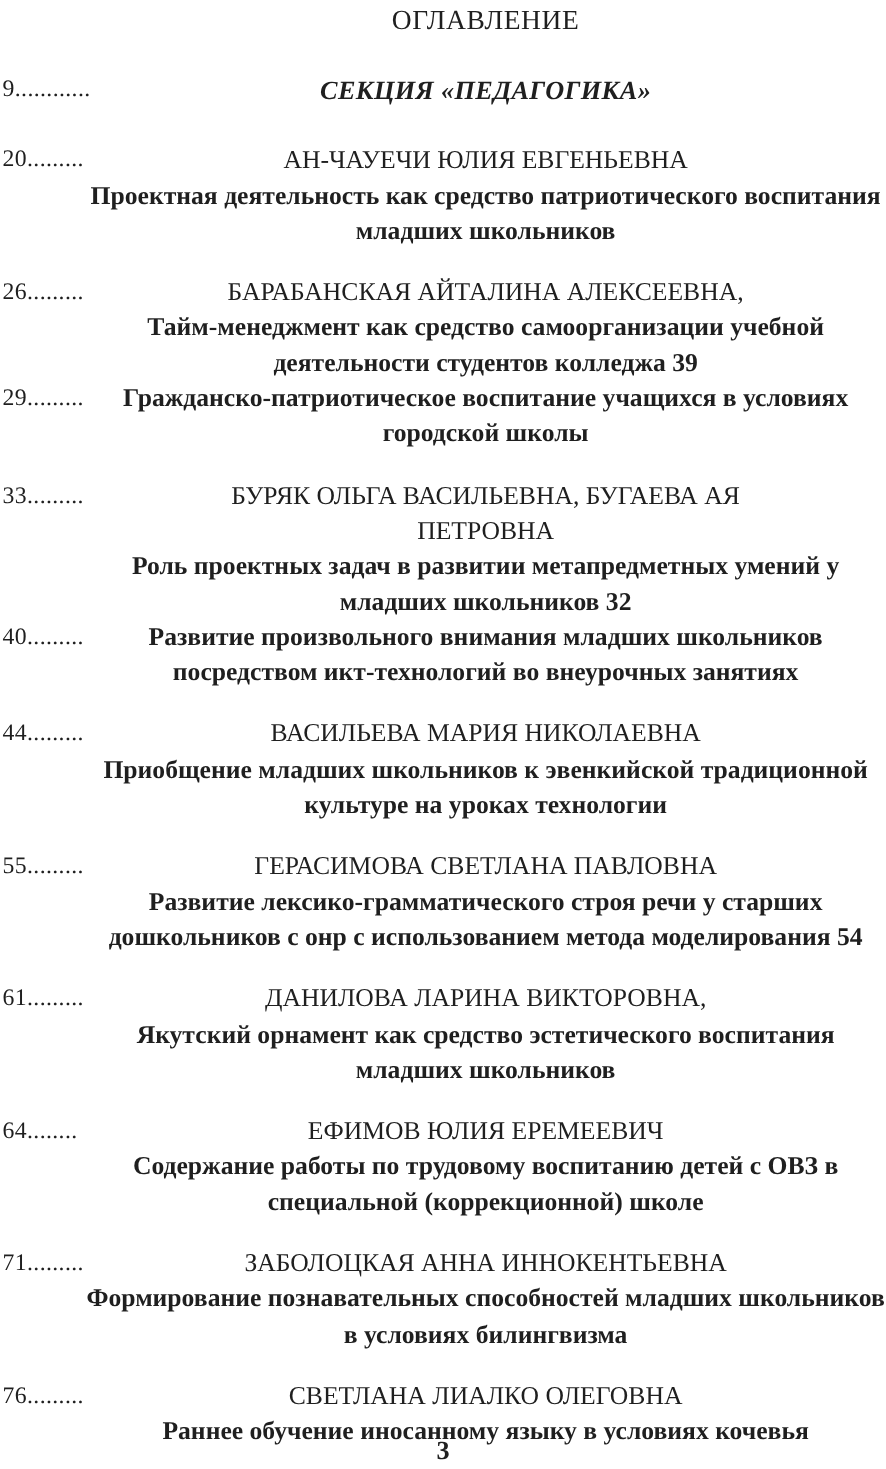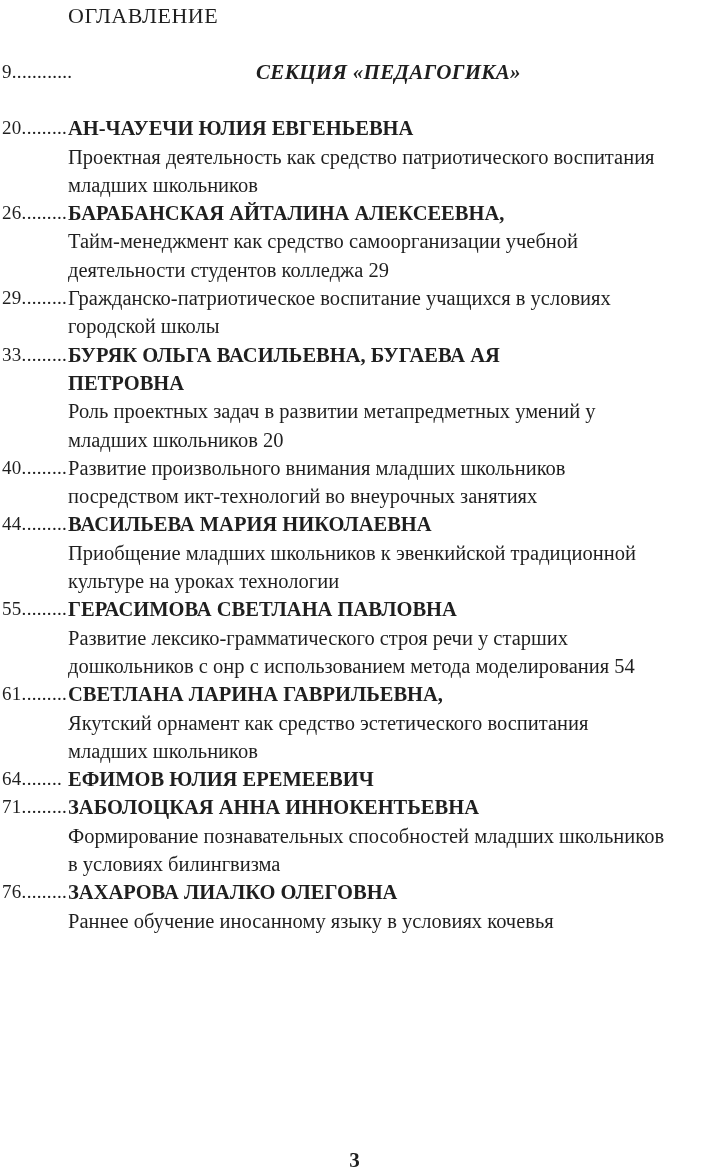--- a/index.html
+++ b/index.html
@@ -9,55 +9,58 @@
     background: #ffffff;
     color: #1f1f1f;
     font-family: "Liberation Serif", "DejaVu Serif", serif;
     position: relative;
     overflow: hidden;
   }
   .page { position: relative; width: 709px; height: 1175px; }
 
   .toc-title {
     margin: 3px 0 0 68px;
+    text-align: center;
     font-size: 22px;
     line-height: 25px;
     letter-spacing: 0.5px;
   }
 
   .row {
     position: relative;
     padding-left: 68px;
     line-height: 28.3px;
     font-size: 20.5px;
   }
   .section-row { margin-top: 30px; }
-  .entries { margin-top: 28px; }
+  .entries { margin-top: 28px; text-align: center; }
 
   .num {
     position: absolute;
     left: 2px;
     top: 0;
     font-size: 19px;
     white-space: pre;
     letter-spacing: 0.3px;
   }
   .section-title {
     font-weight: bold;
     font-style: italic;
     font-size: 21px;
     text-align: center;
     letter-spacing: 0.3px;
   }
   .name {
-    font-weight: bold;
+    font-weight: normal;
     white-space: pre-line;
+    margin-top: 21px;
   }
   .title {
     white-space: pre-line;
+    font-weight: bold;
   }
   .page-number {
     position: absolute;
     top: 1143px;
     left: 0;
     width: 709px;
     text-align: center;
     font-weight: bold;
     font-size: 21px;
     line-height: 28px;
@@ -81,35 +84,35 @@
       <span class="num"><span>20</span><span>.........</span></span>
       <div class="name">АН-ЧАУЕЧИ ЮЛИЯ ЕВГЕНЬЕВНА</div>
       <div class="title">Проектная деятельность как средство патриотического воспитания
 младших школьников</div>
     </div>
 
     <div class="row">
       <span class="num"><span>26</span><span>.........</span></span>
       <div class="name">БАРАБАНСКАЯ АЙТАЛИНА АЛЕКСЕЕВНА,</div>
       <div class="title">Тайм-менеджмент как средство самоорганизации учебной
-деятельности студентов колледжа 29</div>
+деятельности студентов колледжа 39</div>
     </div>
 
     <div class="row">
       <span class="num"><span>29</span><span>.........</span></span>
       <div class="title">Гражданско-патриотическое воспитание учащихся в условиях
 городской школы</div>
     </div>
 
     <div class="row">
       <span class="num"><span>33</span><span>.........</span></span>
       <div class="name">БУРЯК ОЛЬГА ВАСИЛЬЕВНА, БУГАЕВА АЯ
 ПЕТРОВНА</div>
       <div class="title">Роль проектных задач в развитии метапредметных умений у
-младших школьников 20</div>
+младших школьников 32</div>
     </div>
 
     <div class="row">
       <span class="num"><span>40</span><span>.........</span></span>
       <div class="title">Развитие произвольного внимания младших школьников
 посредством икт-технологий во внеурочных занятиях</div>
     </div>
 
     <div class="row">
       <span class="num"><span>44</span><span>.........</span></span>
@@ -121,40 +124,42 @@
 
     <div class="row">
       <span class="num"><span>55</span><span>.........</span></span>
       <div class="name">ГЕРАСИМОВА СВЕТЛАНА ПАВЛОВНА</div>
       <div class="title">Развитие лексико-грамматического строя речи у старших
 дошкольников с онр с использованием метода моделирования 54</div>
     </div>
 
     <div class="row">
       <span class="num"><span>61</span><span>.........</span></span>
-      <div class="name">СВЕТЛАНА ЛАРИНА ГАВРИЛЬЕВНА,</div>
+      <div class="name">ДАНИЛОВА ЛАРИНА ВИКТОРОВНА,</div>
       <div class="title">Якутский орнамент как средство эстетического воспитания
 младших школьников</div>
     </div>
 
     <div class="row">
       <span class="num"><span>64</span><span>........ </span></span>
       <div class="name">ЕФИМОВ ЮЛИЯ ЕРЕМЕЕВИЧ</div>
+      <div class="title">Содержание работы по трудовому воспитанию детей с ОВЗ в
+специальной (коррекционной) школе</div>
     </div>
 
     <div class="row">
       <span class="num"><span>71</span><span>.........</span></span>
       <div class="name">ЗАБОЛОЦКАЯ АННА ИННОКЕНТЬЕВНА</div>
       <div class="title">Формирование познавательных способностей младших школьников
 в условиях билингвизма</div>
     </div>
 
     <div class="row">
       <span class="num"><span>76</span><span>.........</span></span>
-      <div class="name">ЗАХАРОВА ЛИАЛКО ОЛЕГОВНА</div>
+      <div class="name">СВЕТЛАНА ЛИАЛКО ОЛЕГОВНА</div>
       <div class="title">Раннее обучение иносанному языку в условиях кочевья</div>
     </div>
 
   </div>
 
   <div class="page-number">3</div>
 
 </div>
 
 </body></html>

